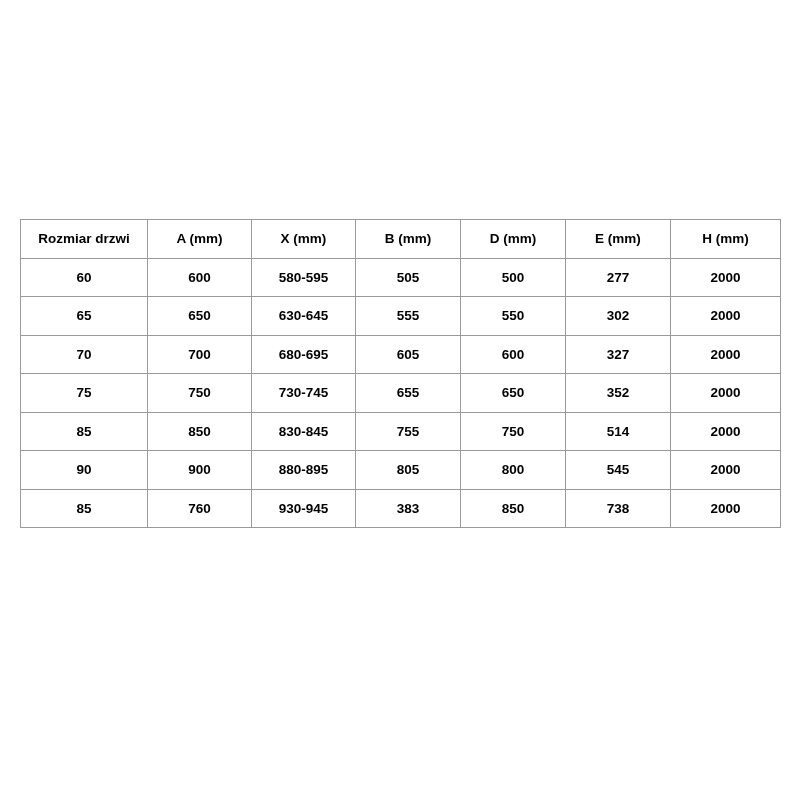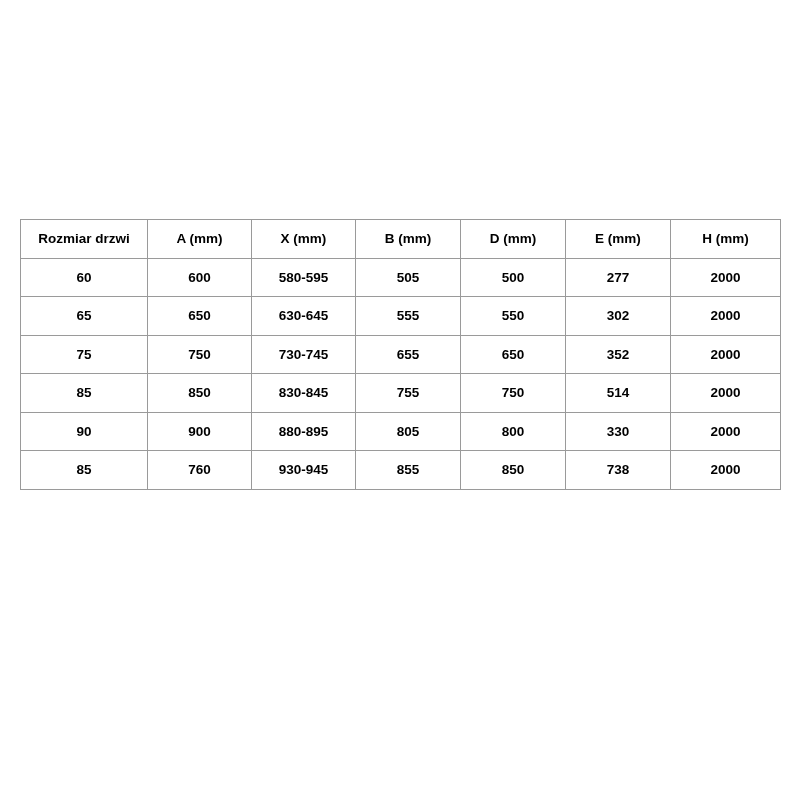--- a/index.html
+++ b/index.html
@@ -94,20 +94,29 @@
         <tr>
           <td>65</td>
           <td>650</td>
           <td>630-645</td>
           <td>555</td>
           <td>550</td>
           <td>302</td>
           <td>2000</td>
         </tr>
         <tr>
+          <td>70</td>
+          <td>700</td>
+          <td>680-695</td>
+          <td>605</td>
+          <td>600</td>
+          <td>327</td>
+          <td>2000</td>
+        </tr>
+        <tr>
           <td>75</td>
           <td>750</td>
           <td>730-745</td>
           <td>655</td>
           <td>650</td>
           <td>352</td>
           <td>2000</td>
         </tr>
         <tr>
           <td>85</td>
@@ -117,28 +126,28 @@
           <td>750</td>
           <td>514</td>
           <td>2000</td>
         </tr>
         <tr>
           <td>90</td>
           <td>900</td>
           <td>880-895</td>
           <td>805</td>
           <td>800</td>
-          <td>330</td>
+          <td>545</td>
           <td>2000</td>
         </tr>
         <tr>
           <td>85</td>
           <td>760</td>
           <td>930-945</td>
-          <td>855</td>
+          <td>383</td>
           <td>850</td>
           <td>738</td>
           <td>2000</td>
         </tr>
       </tbody>
     </table>
   </div>
 </div>
 
 </body></html>

